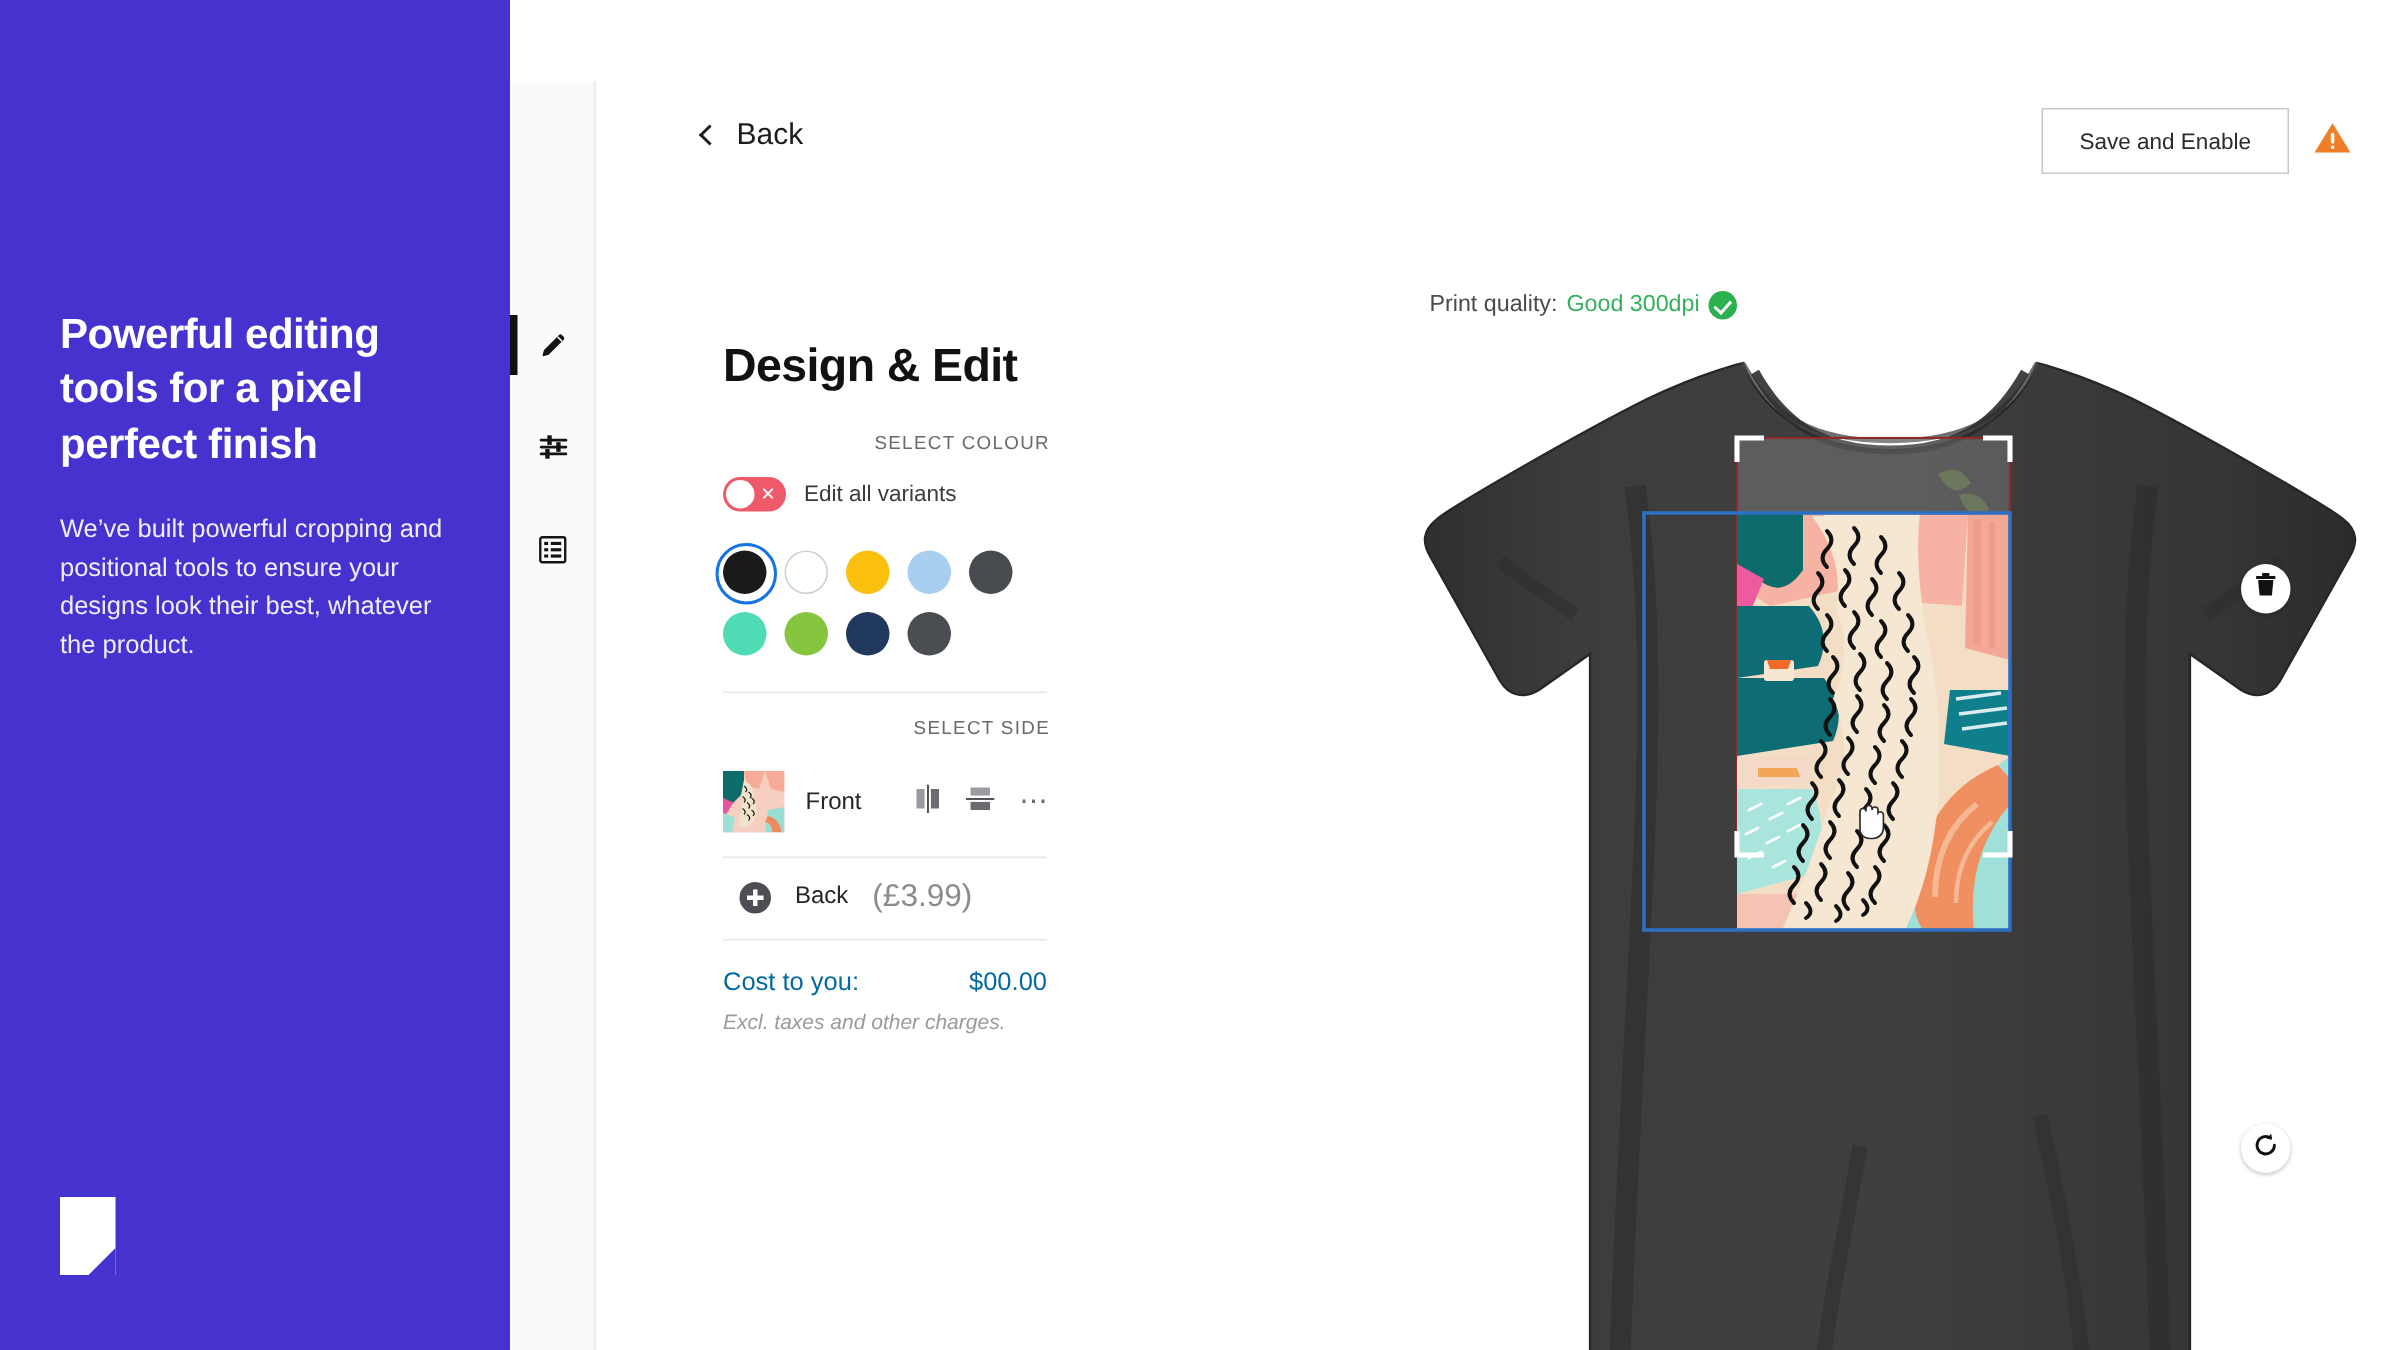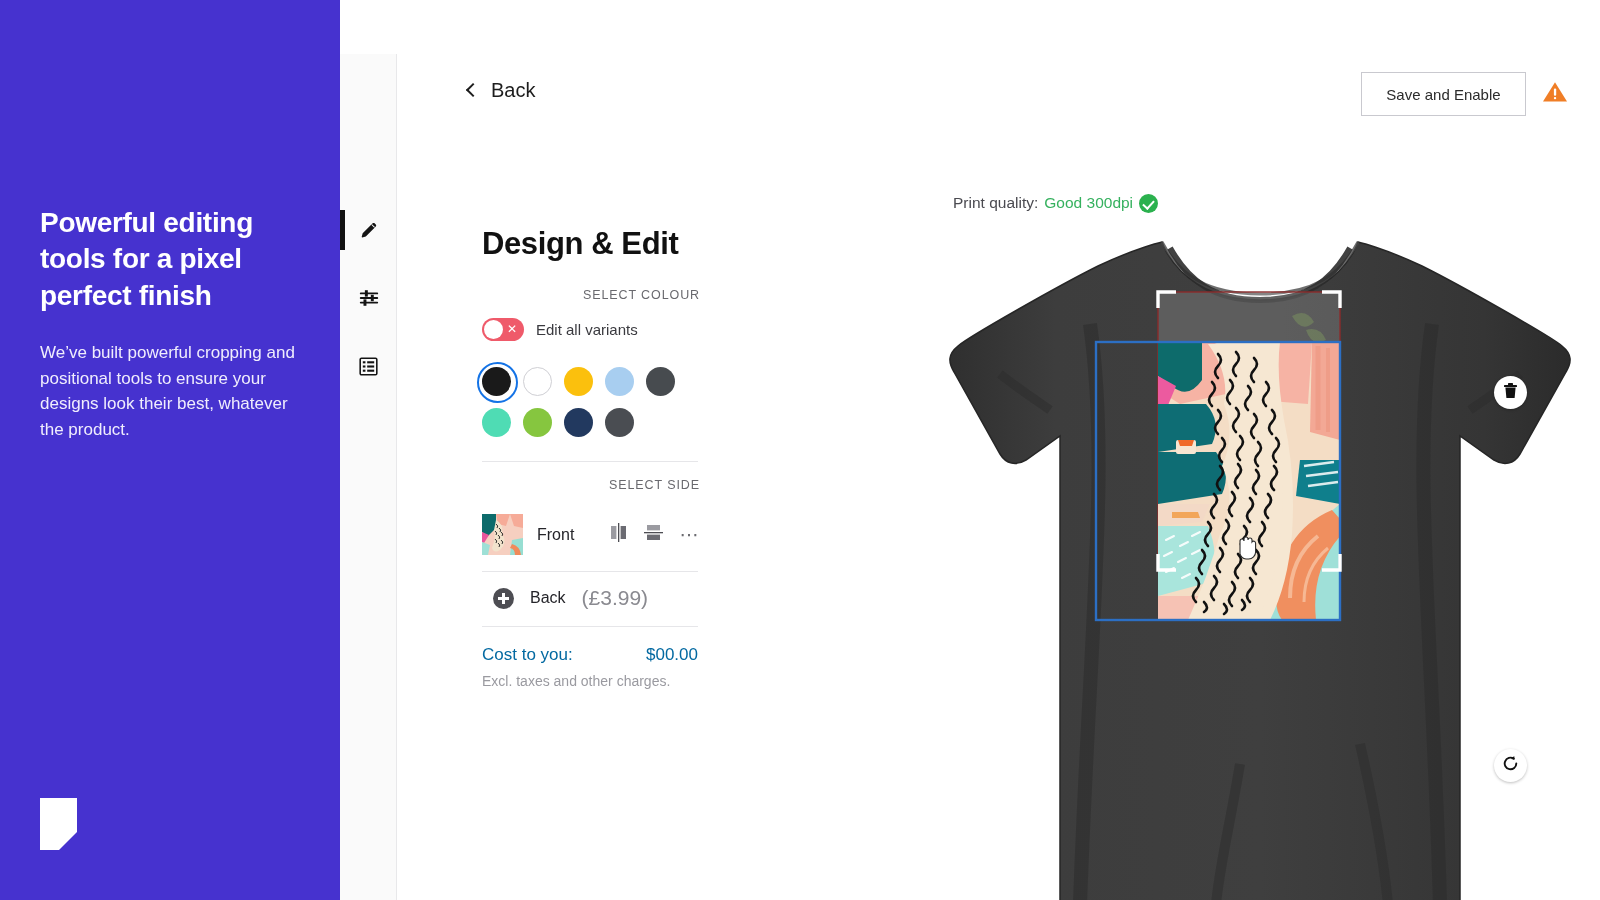--- a/index.html
+++ b/index.html
@@ -175,21 +175,21 @@
   }
   .plusbtn::before { left: 5px; top: 9.5px; width: 11px; height: 2.5px; }
   .plusbtn::after { left: 9.2px; top: 5px; width: 2.5px; height: 11px; }
   .addside-label { font-size: 16px; color: #25252a; }
   .addside-price { font-size: 21px; color: #8a8a90; }
 
   .cost-row {
     display: flex; justify-content: space-between; align-items: baseline;
     font-size: 17px; color: #0369a1; margin-top: 4px; width: 216px;
   }
-  .cost-note { font-size: 14px; color: #9a9aa0; margin-top: 8px; }
+  .cost-note { font-size: 14px; color: #9a9aa0; margin-top: 8px; font-style: italic; }
 
   
   .stage {
     position: absolute; left: 600px; top: 130px;
     width: 640px; height: 716px;
   }
   .quality {
     position: absolute; left: 13px; top: 10px;
     display: flex; align-items: flex-start; gap: 6px;
   }

